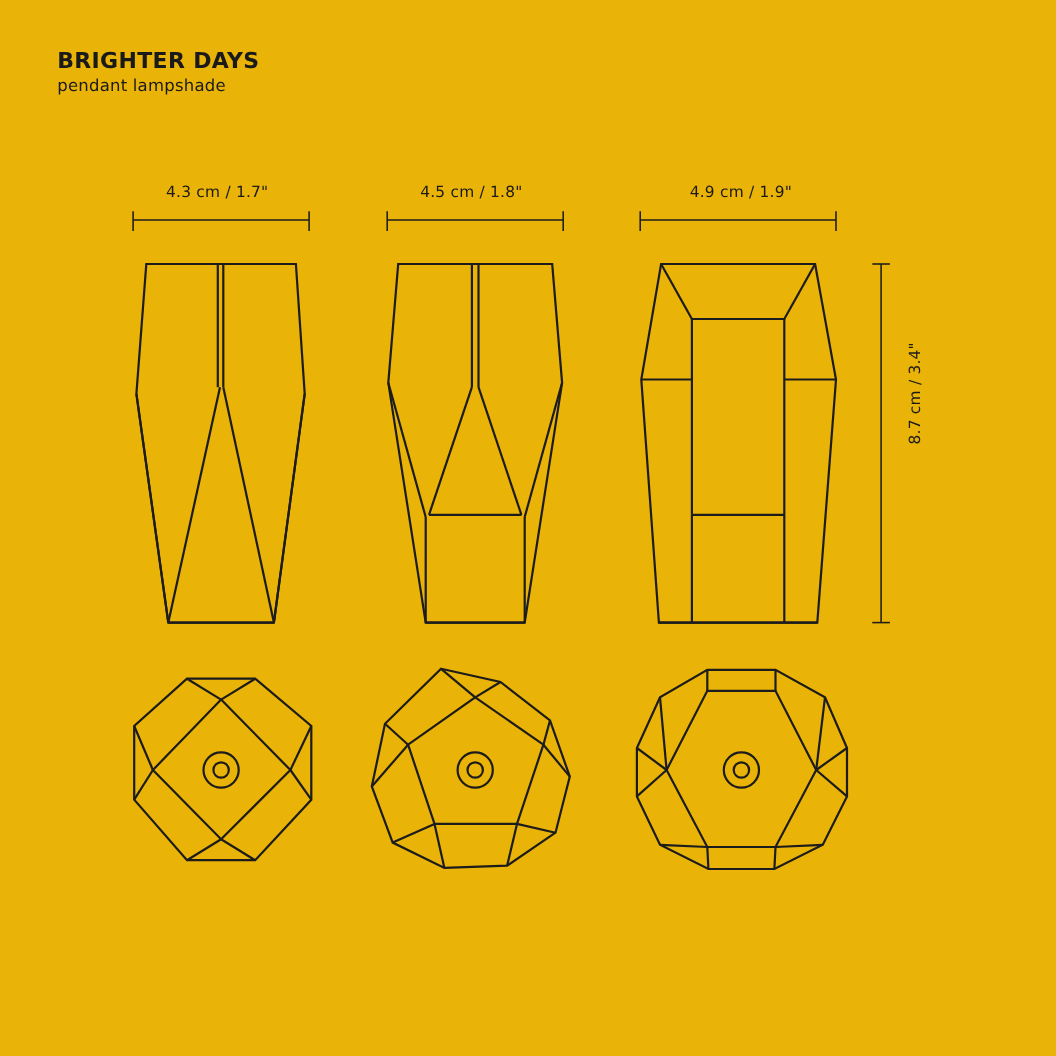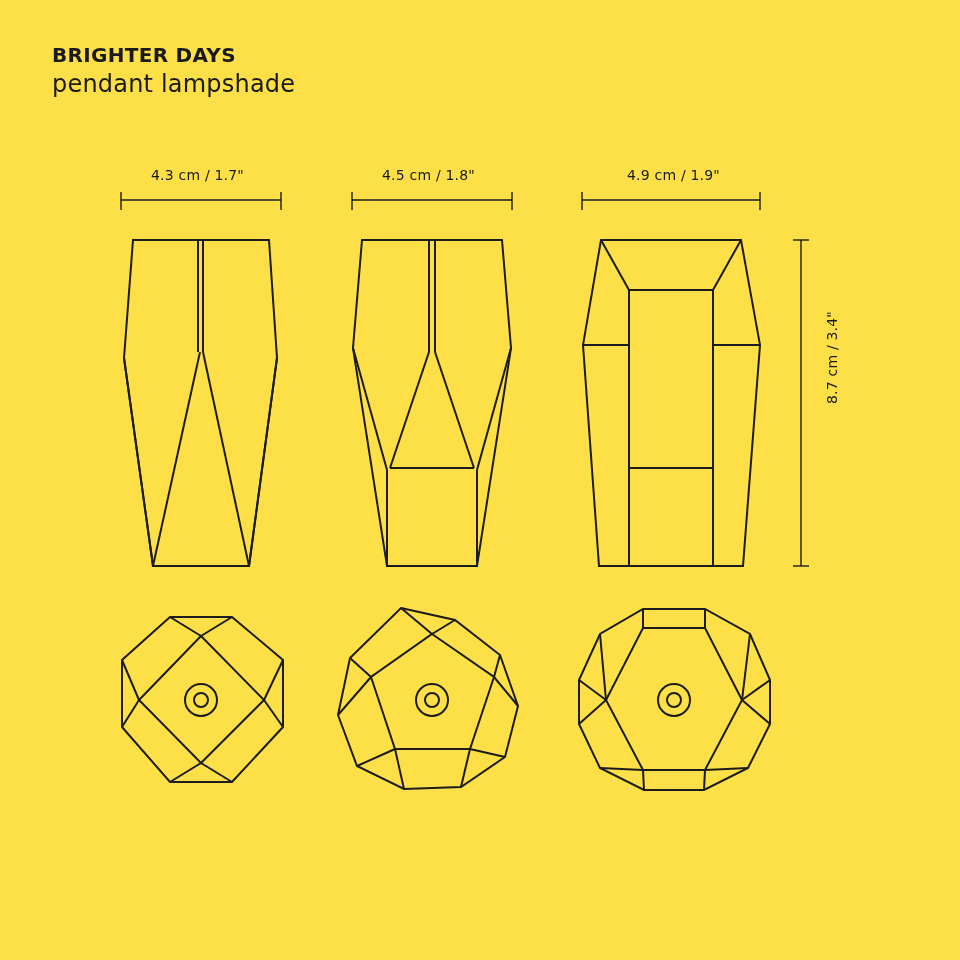--- a/index.html
+++ b/index.html
@@ -11,36 +11,36 @@
     width: 960px;
     height: 960px;
     position: relative;
     font-family: "DejaVu Sans", sans-serif;
     color: #1a1a1a;
     overflow: hidden;
   }
   .sheet {
     position: absolute;
     inset: 0;
-    background: #fde047;
+    background: #eab308;
   }
   .title-block {
     position: absolute;
     left: 52px;
     top: 44px;
   }
   .title {
     font-size: 20px;
     font-weight: bold;
     letter-spacing: 0.3px;
     line-height: 1.15;
     margin: 0;
   }
   .subtitle {
-    font-size: 24px;
+    font-size: 15px;
     font-weight: normal;
     letter-spacing: 0.2px;
     line-height: 1.25;
     margin: 2px 0 0 0;
   }
   .dim-label {
     position: absolute;
     font-size: 14px;
     letter-spacing: 0.2px;
     white-space: nowrap;

